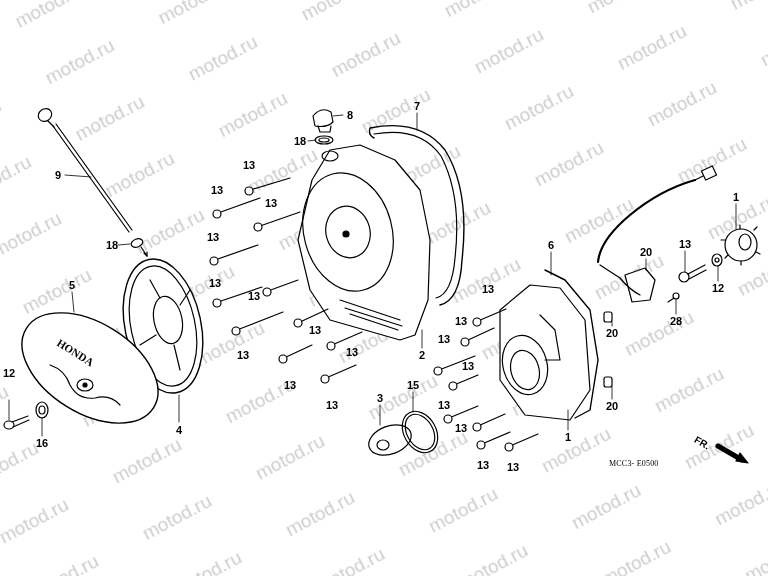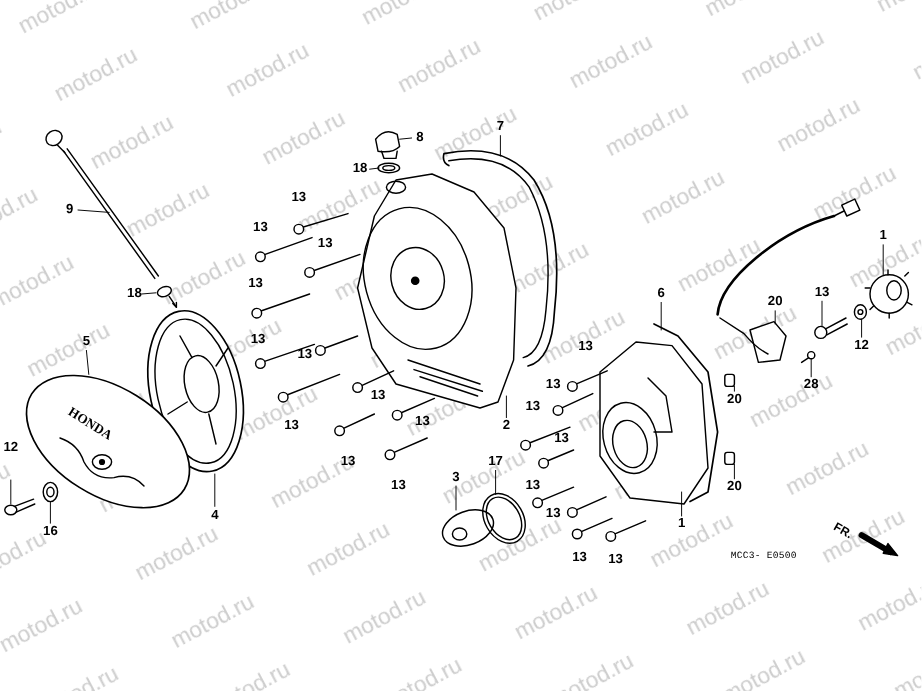--- a/index.html
+++ b/index.html
@@ -1,20 +1,20 @@
 <!DOCTYPE html>
 <html><head>
 <meta charset="utf-8">
 <style>
   html,body{margin:0;padding:0;background:#ffffff;}
   #stage{position:relative;width:768px;height:576px;overflow:hidden;background:#ffffff;font-family:"Liberation Sans",sans-serif;}
   #wm{position:absolute;left:0;top:0;width:768px;height:576px;pointer-events:none;}
   #parts{position:absolute;left:0;top:0;width:768px;height:576px;}
   .callout{position:absolute;font-family:"Liberation Sans",sans-serif;font-weight:bold;font-size:11px;color:#000;line-height:11px;transform:translate(-50%,-50%);white-space:nowrap;}
-  .code{position:absolute;font-family:Liberation Mono, monospace;font-size:8px;color:#000;letter-spacing:0.2px;}
+  .code{position:absolute;font-family:Liberation Serif, serif;font-size:8px;color:#000;letter-spacing:0.2px;}
   .fr{position:absolute;font-family:"Liberation Sans",sans-serif;font-weight:bold;font-size:10px;color:#000;transform:rotate(30deg);transform-origin:left top;}
 </style>
 </head>
 <body>
 
 <div id="stage">
 
   <svg id="wm" viewBox="0 0 768 576">
     <defs>
       <pattern id="wmPat" width="128" height="64" patternUnits="userSpaceOnUse" patternTransform="rotate(-28)">
@@ -239,21 +239,21 @@
     <span class="callout" style="left:461px;top:321px">13</span>
     <span class="callout" style="left:444px;top:339px">13</span>
     <span class="callout" style="left:468px;top:366px">13</span>
     <span class="callout" style="left:444px;top:405px">13</span>
     <span class="callout" style="left:461px;top:428px">13</span>
     <span class="callout" style="left:483px;top:465px">13</span>
     <span class="callout" style="left:513px;top:467px">13</span>
     <span class="callout" style="left:685px;top:244px">13</span>
     <span class="callout" style="left:718px;top:288px">12</span>
     <span class="callout" style="left:42px;top:443px">16</span>
-    <span class="callout" style="left:413px;top:385px">17</span>
+    <span class="callout" style="left:413px;top:385px">15</span>
     <span class="callout" style="left:300px;top:141px">18</span>
     <span class="callout" style="left:112px;top:245px">18</span>
     <span class="callout" style="left:612px;top:333px">20</span>
     <span class="callout" style="left:612px;top:406px">20</span>
     <span class="callout" style="left:676px;top:321px">28</span>
   </div>
 
   <span class="code" style="left:609px;top:459px">MCC3- E0500</span>
   <span class="fr" style="left:698px;top:434px">FR.</span>
 

